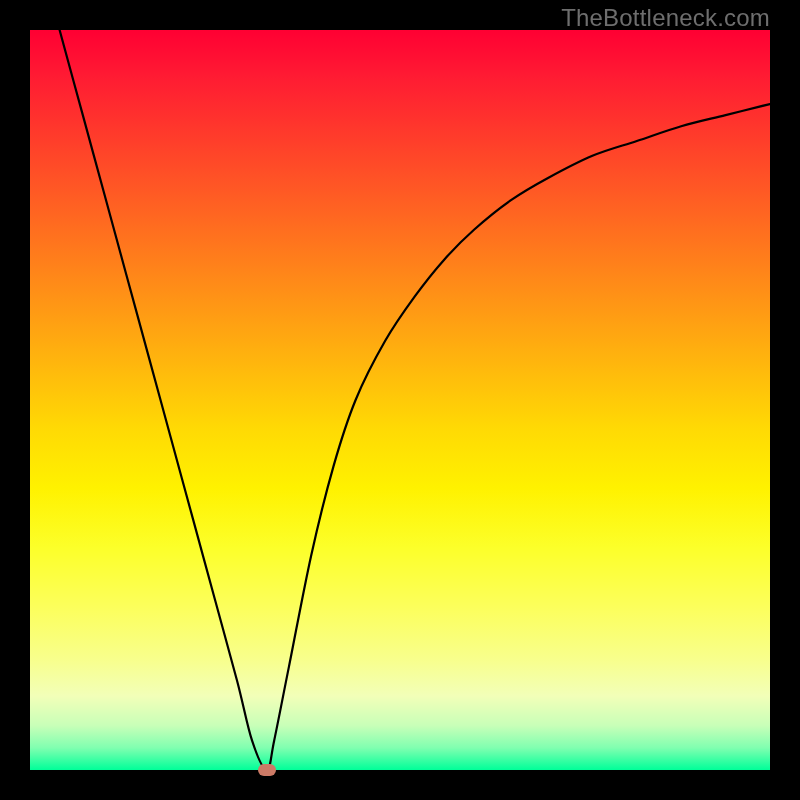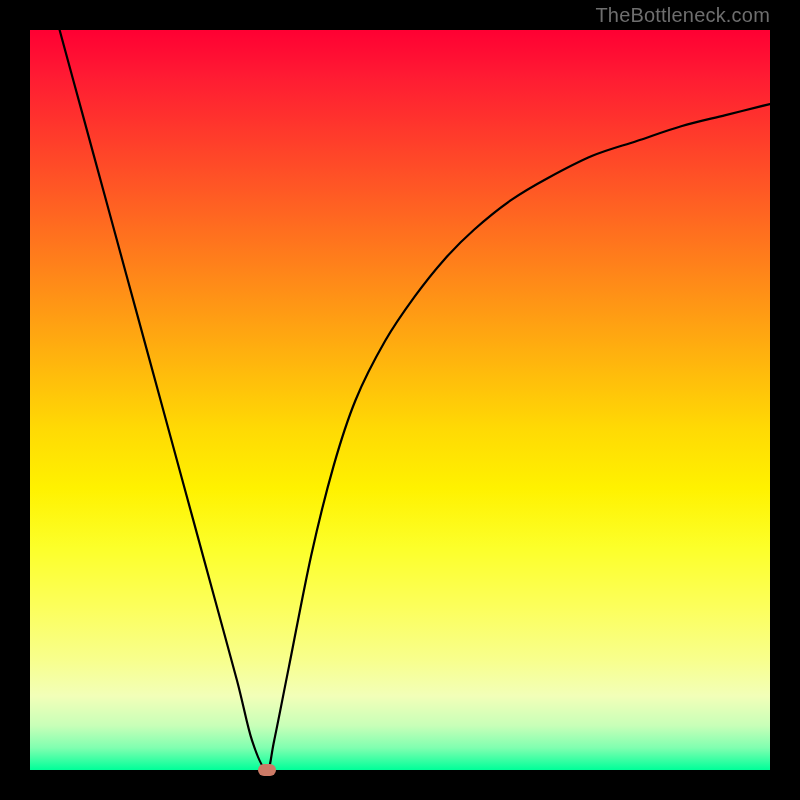--- a/index.html
+++ b/index.html
@@ -41,21 +41,21 @@
       #c8ffb8 94%,
       #80ffb0 97%,
       #00ff99 100%
     );
   }
   .attribution {
     position: absolute;
     top: 4px;
     right: 30px;
     color: #6e6e6e;
-    font-size: 20px;
+    font-size: 24px;
     font-weight: 500;
     letter-spacing: 0.2px;
     user-select: none;
   }
   svg.curve {
     position: absolute;
     left: 0;
     top: 0;
     width: 740px;
     height: 740px;

